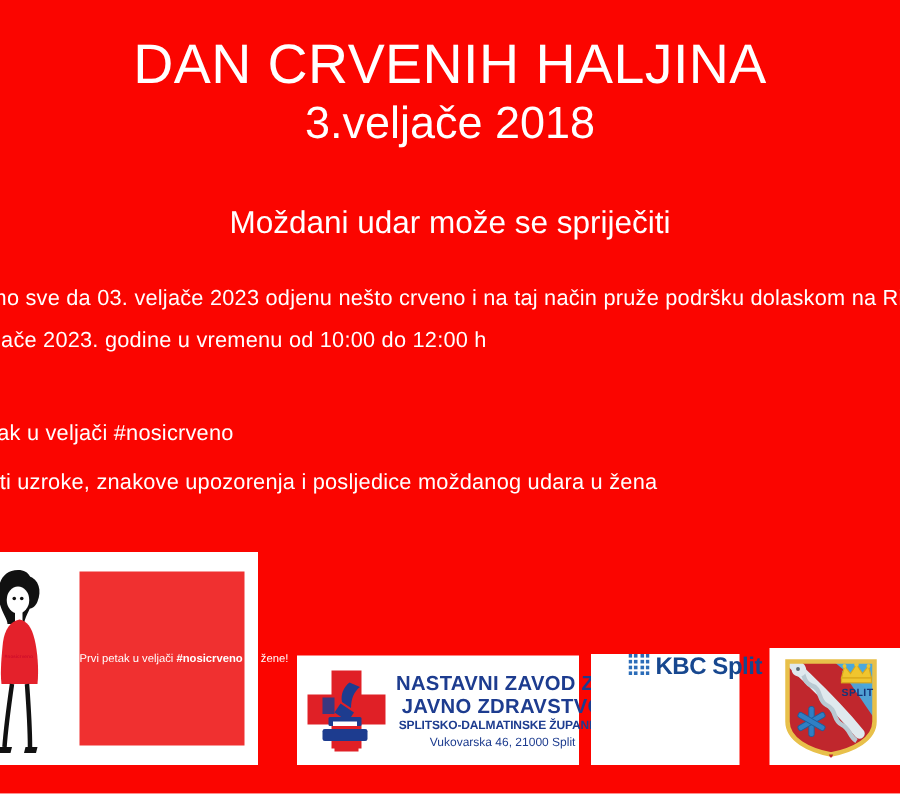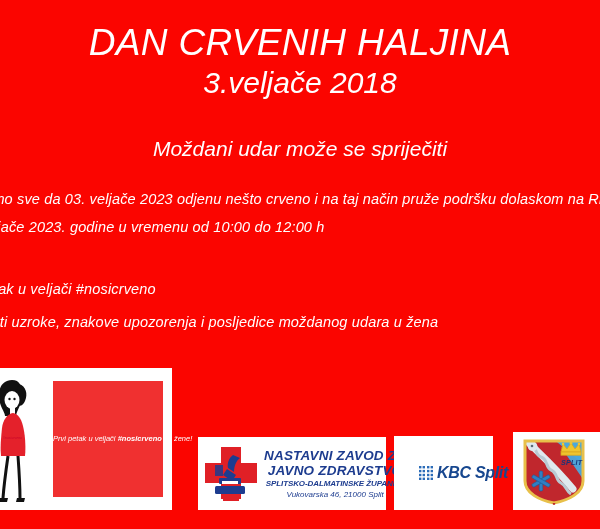--- a/index.html
+++ b/index.html
@@ -8,21 +8,20 @@
     background: #ffffff;
   }
   #poster {
     position: relative;
     width: 600px;
     height: 529px;
     background: #fb0500;
     overflow: hidden;
     font-family: "Liberation Sans", sans-serif;
     color: #ffffff;
-    font-style: italic;
   }
 
   
   .title {
     position: absolute;
     top: 22px;
     left: 0;
     width: 600px;
     text-align: center;
     font-size: 37px;
@@ -179,21 +178,20 @@
     white-space: nowrap;
   }
 
   
   #card-kbc {
     left: 394px;
     top: 436px;
     width: 99px;
     height: 74px;
     display: flex;
-    align-items: center;
     justify-content: center;
     gap: 4px;
     padding-left: 40px;
   }
   .kbc-mark {
     width: 14px;
     height: 14px;
     flex: 0 0 14px;
   }
   .kbc-word {

